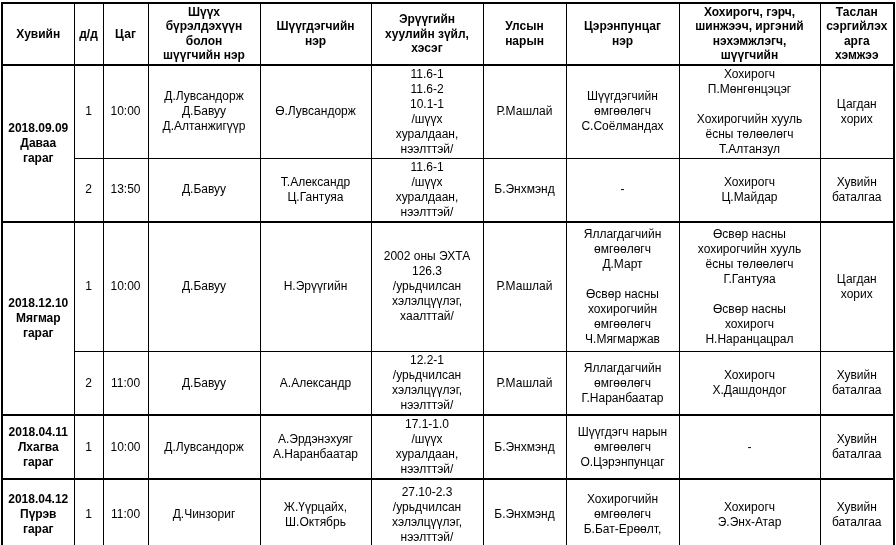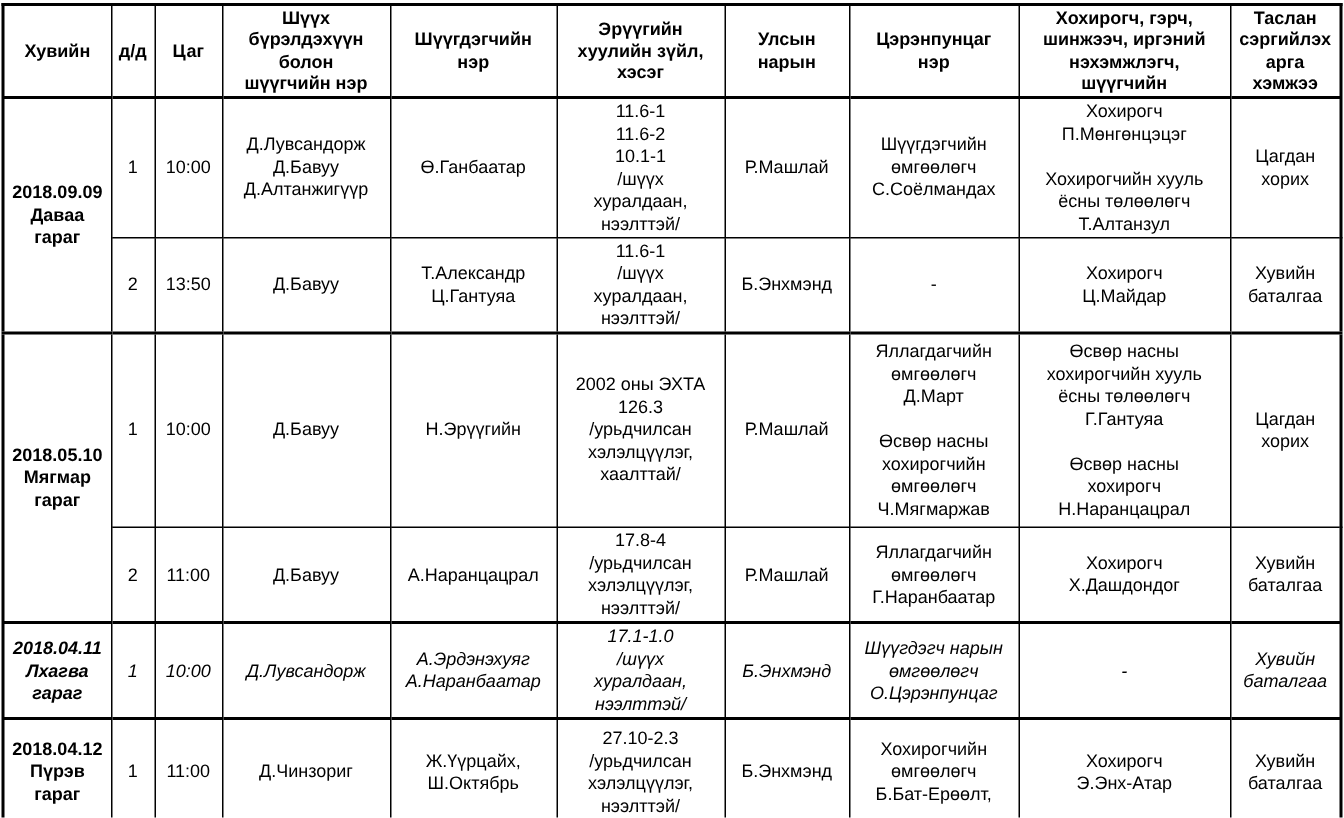--- a/index.html
+++ b/index.html
@@ -44,21 +44,21 @@
   tr.section-start td { border-top-width: 2px; }
   td.date-cell {
     font-weight: bold;
   }
   
   tr.h-header  { height: 59px; }
   tr.h-r1 { height: 93px; }
   tr.h-r2 { height: 60px; }
   tr.h-r3 { height: 130px; }
   tr.h-r4 { height: 58px; }
-  tr.h-r5 { height: 53px; font-style: italic; }
+  tr.h-r5 { height: 53px; }
   tr.h-r6 { height: 71px; }
 </style>
 </head>
 <body>
 
 <div class="page">
   <table class="schedule">
     <colgroup>
       <col style="width:72px">
         <col style="width:29px">
@@ -103,21 +103,21 @@
 
       <tr class="section-start h-r1">
         <td class="date-cell" rowspan="2">2018.09.09
 Даваа
 гараг</td>
         <td>1</td>
         <td>10:00</td>
         <td>Д.Лувсандорж
 Д.Бавуу
 Д.Алтанжигүүр</td>
-        <td>Ө.Ганбаатар</td>
+        <td>Ө.Лувсандорж</td>
         <td>11.6-1
 11.6-2
 10.1-1
 /шүүх
 хуралдаан,
 нээлттэй/</td>
         <td>Р.Машлай</td>
         <td>Шүүгдэгчийн
 өмгөөлөгч
 С.Соёлмандах</td>
@@ -142,21 +142,21 @@
 нээлттэй/</td>
         <td>Б.Энхмэнд</td>
         <td>-</td>
         <td>Хохирогч
 Ц.Майдар</td>
         <td>Хувийн
 баталгаа</td>
       </tr>
 
       <tr class="section-start h-r3">
-        <td class="date-cell" rowspan="2">2018.05.10
+        <td class="date-cell" rowspan="2">2018.12.10
 Мягмар
 гараг</td>
         <td>1</td>
         <td>10:00</td>
         <td>Д.Бавуу</td>
         <td>Н.Эрүүгийн</td>
         <td>2002 оны ЭХТА
 126.3
 /урьдчилсан
 хэлэлцүүлэг,
@@ -178,22 +178,22 @@
 Өсвөр насны
 хохирогч
 Н.Наранцацрал</td>
         <td>Цагдан
 хорих</td>
       </tr>
       <tr class="h-r4">
         <td>2</td>
         <td>11:00</td>
         <td>Д.Бавуу</td>
-        <td>А.Наранцацрал</td>
-        <td>17.8-4
+        <td>А.Александр</td>
+        <td>12.2-1
 /урьдчилсан
 хэлэлцүүлэг,
 нээлттэй/</td>
         <td>Р.Машлай</td>
         <td>Яллагдагчийн
 өмгөөлөгч
 Г.Наранбаатар</td>
         <td>Хохирогч
 Х.Дашдондог</td>
         <td>Хувийн

